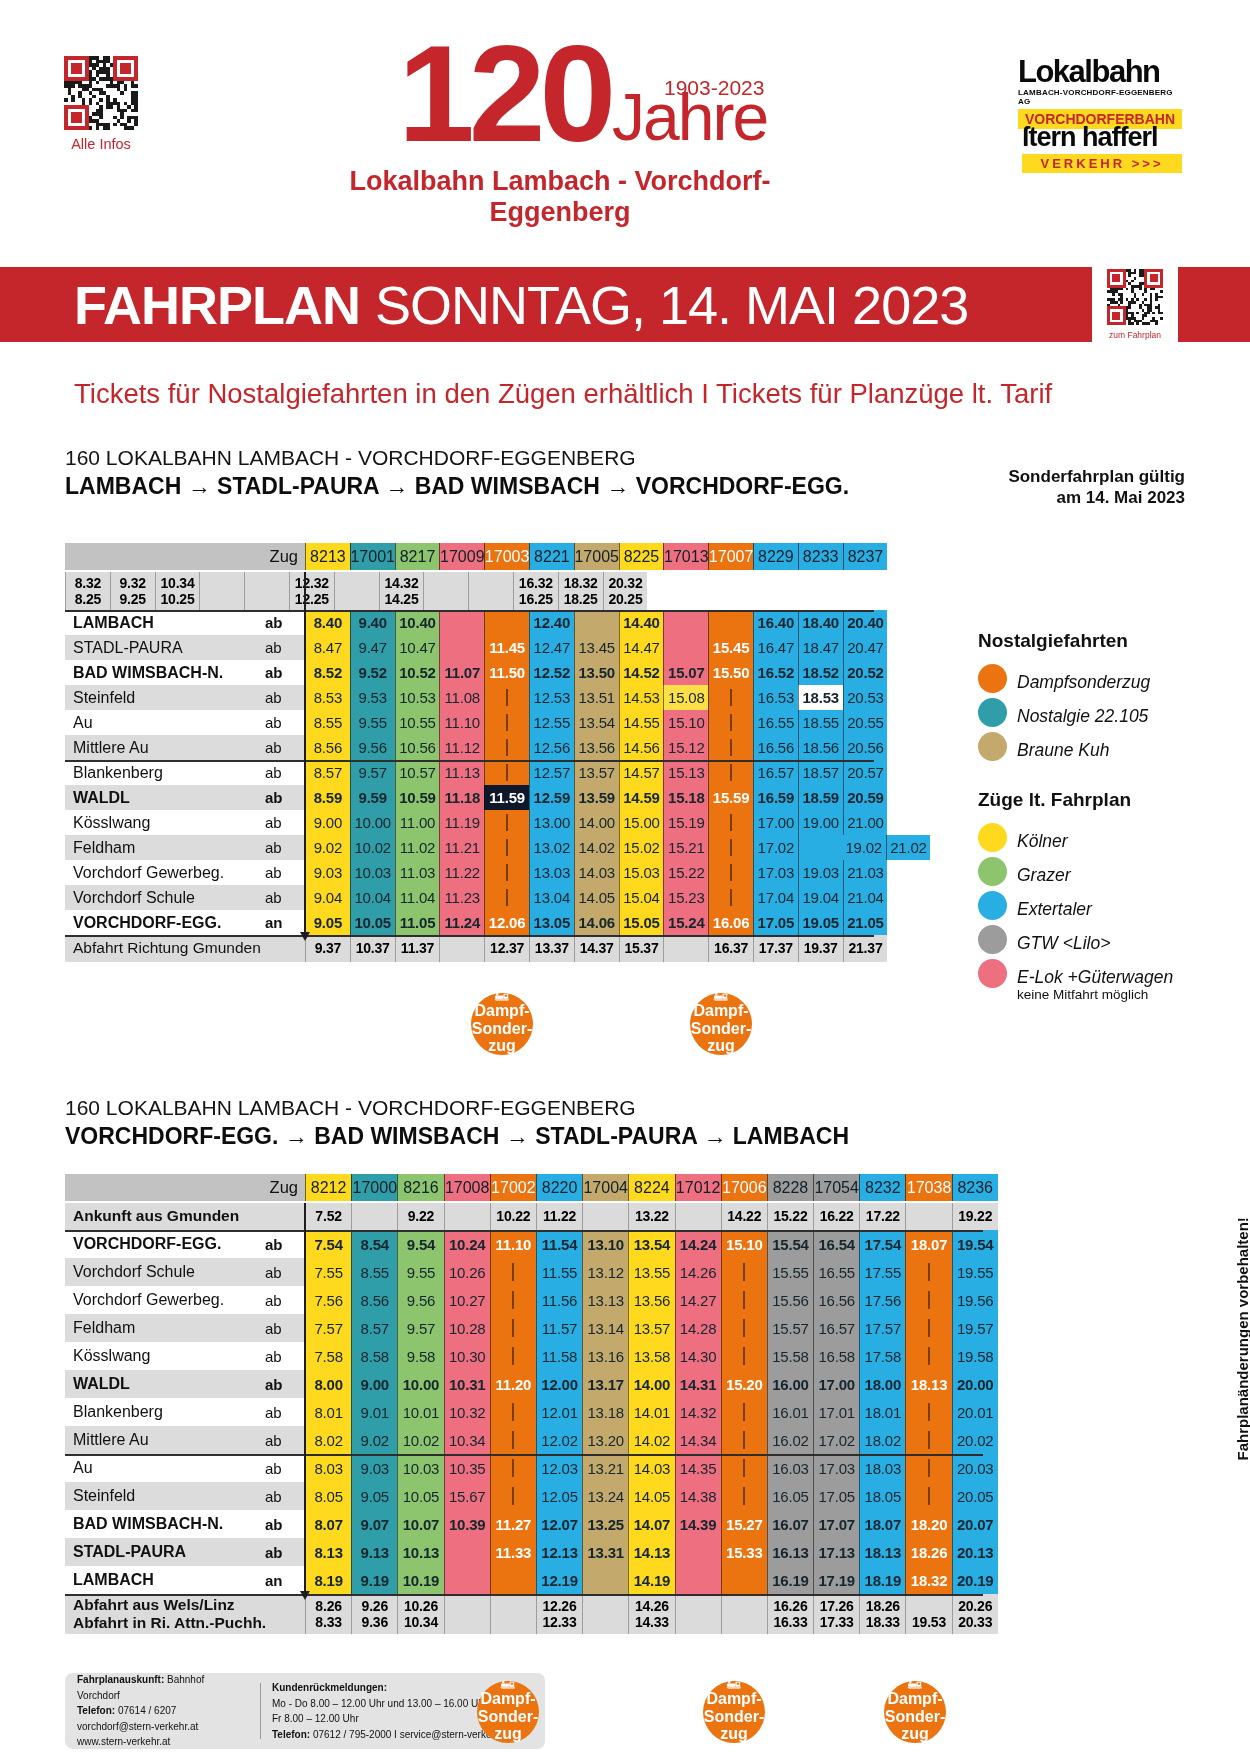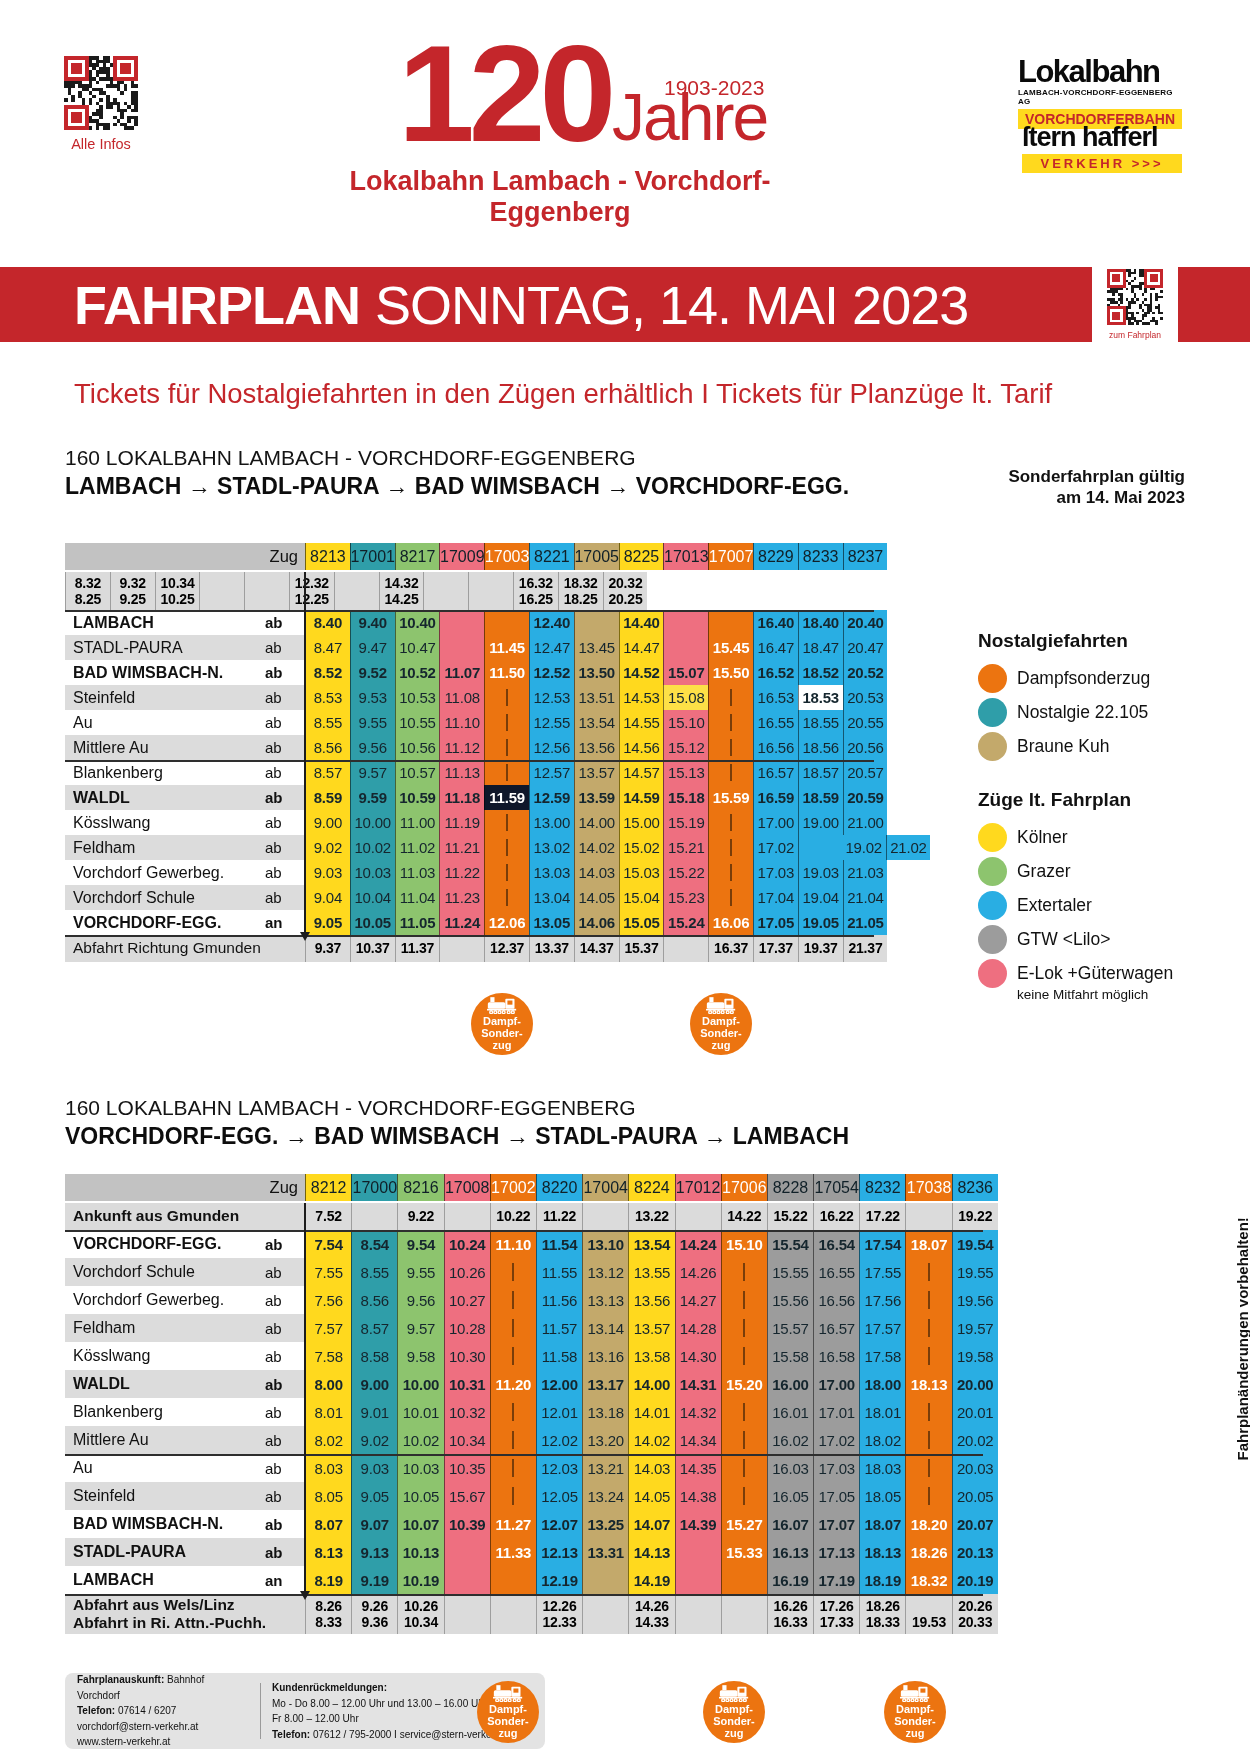--- a/index.html
+++ b/index.html
@@ -60,29 +60,29 @@
   .vline{position:absolute;width:2px;background:#1d1d1d;left:239px;z-index:5;}
   .vhead{position:absolute;left:-4px;bottom:-6px;width:0;height:0;border-left:5px solid transparent;
          border-right:5px solid transparent;border-top:9px solid #1d1d1d;}
   .hsep{position:absolute;left:0;height:2px;background:#2e2e2e;z-index:4;}
   .thead{margin-bottom:2px;}
 
   
   .legend{left:978px;top:630px;width:262px;}
   .lg-title{font-size:19px;font-weight:bold;margin:0 0 12px 0;}
   .lg-group2{margin-top:28px;}
-  .lg-item{display:flex;align-items:center;margin-bottom:5px;}
+  .lg-item{display:flex;align-items:flex-end;margin-bottom:5px;font-style:italic;}
   .lg-dot{width:29px;height:29px;border-radius:50%;margin-right:10px;flex:none;}
   .lg-lab{font-size:17.5px;white-space:nowrap;}
   .lg-sub{font-size:13.5px;margin:-6px 0 4px 39px;}
 
   
   .badge{position:absolute;width:62px;height:62px;border-radius:50%;display:flex;flex-direction:column;
          align-items:center;justify-content:center;text-align:center;color:#fff;font-weight:bold;
-         font-size:11px;line-height:1.1;}
+         font-size:16px;line-height:1.1;}
   .badge svg{margin-bottom:1px;}
 
   
   .fbox{left:65px;top:1673px;width:480px;height:76px;background:#E3E3E3;border-radius:8px;
         display:flex;align-items:center;box-sizing:border-box;padding:8px 12px;font-size:10px;line-height:1.55;}
   .fcol1{width:172px;flex:none;}
   .fdiv{width:1px;background:#9a9a9a;align-self:stretch;margin:2px 11px;flex:none;}
   .fcol2{flex:1;}
 
   .side{left:1122px;top:1332px;width:240px;text-align:center;font-weight:bold;font-size:15px;

